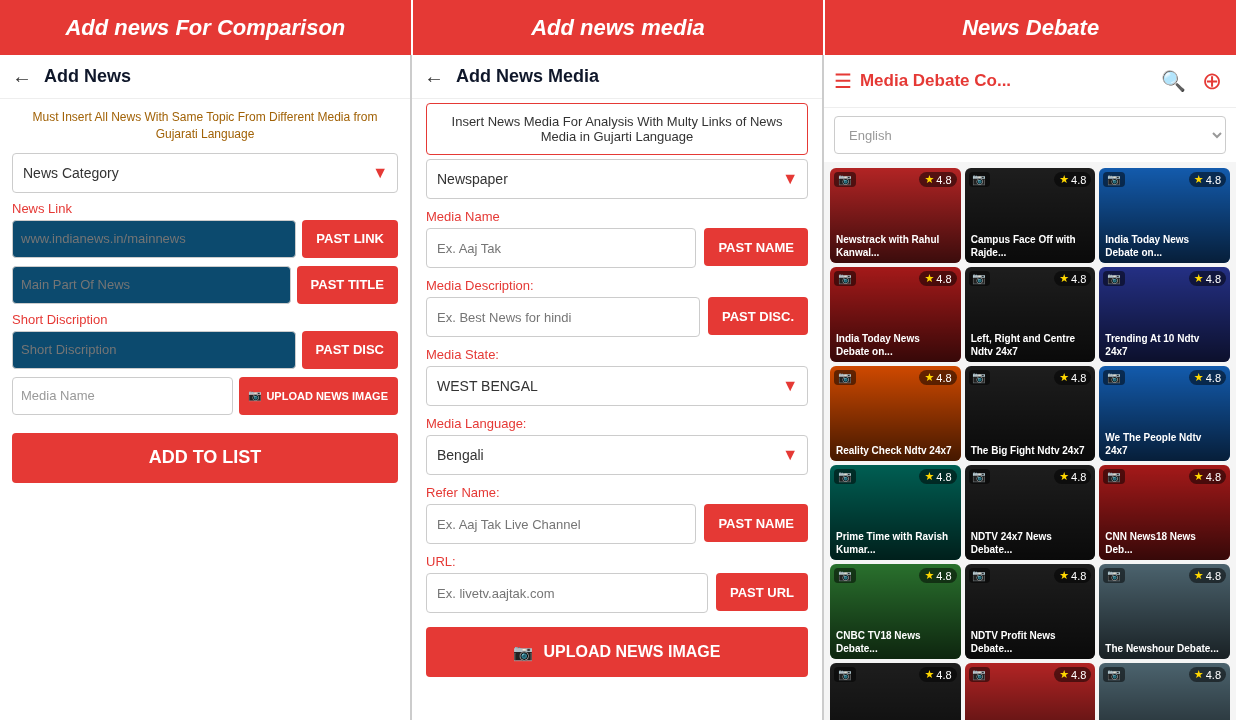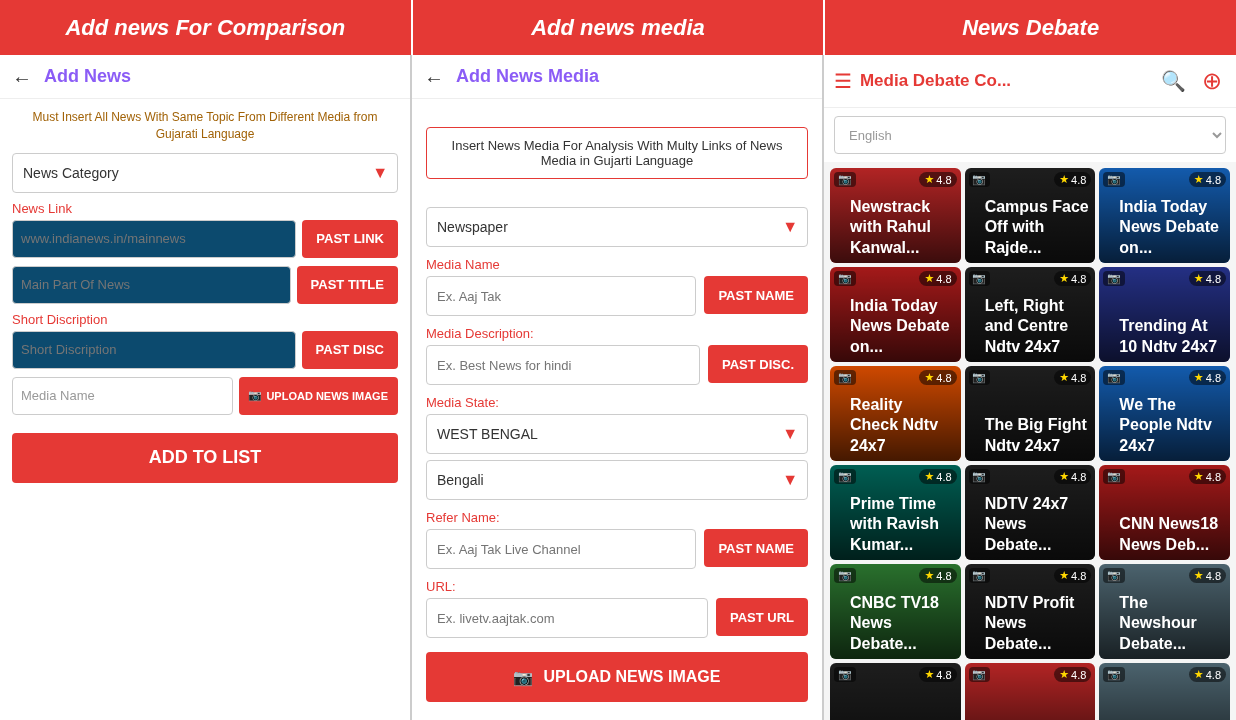--- a/index.html
+++ b/index.html
@@ -58,21 +58,21 @@
     .back-btn {
       font-size: 20px;
       color: #333;
       margin-right: 12px;
       cursor: pointer;
       background: none;
       border: none;
     }
     .col-title {
       font-size: 18px;
-      color: #8b5cf6;
+      color: #0f172a;
       font-weight: bold;
     }
     .col-body {
       padding: 10px 12px;
       flex: 1;
       overflow-y: auto;
     }
     .info-text {
       font-size: 12px;
       color: #a16207;
@@ -169,21 +169,21 @@
       overflow-y: auto;
     }
     .col2-info {
       background: #fff;
       border: 1px solid #e53935;
       border-radius: 4px;
       padding: 10px;
       font-size: 13px;
       color: #333;
       text-align: center;
-      margin: 28px 0;
+      margin: 4px 0;
     }
     .field-label2 {
       font-size: 13px;
       color: #e53935;
       margin-bottom: 4px;
       margin-top: 10px;
     }
     .input-row2 {
       display: flex;
       gap: 8px;
@@ -305,24 +305,24 @@
       cursor: pointer;
     }
     .news-card-overlay {
       position: absolute;
       top: 0; left: 0; right: 0; bottom: 0;
       background: linear-gradient(to bottom, rgba(0,0,0,0.1), rgba(0,0,0,0.7));
     }
     .news-card-content {
       position: absolute;
       bottom: 4px;
-      left: 20px;
+      left: 6px;
       right: 6px;
       color: #fff;
-      font-size: 16px;
+      font-size: 10px;
       font-weight: bold;
       line-height: 1.3;
     }
     .rating-badge {
       position: absolute;
       top: 4px;
       right: 4px;
       background: rgba(0,0,0,0.5);
       color: #fff;
       font-size: 11px;
@@ -453,20 +453,21 @@
       </div>
 
       <div class="field-label2">Media State:</div>
       <div class="dropdown-wrapper">
         <select class="dropdown-full">
           <option>WEST BENGAL</option>
         </select>
         <span class="dropdown-arrow">▼</span>
       </div>
 
+      <div class="field-label2">Media Language:</div>
       <div class="dropdown-wrapper">
         <select class="dropdown-full">
           <option>Bengali</option>
         </select>
         <span class="dropdown-arrow">▼</span>
       </div>
 
       <div class="field-label2">Refer Name:</div>
       <div class="input-row2">
         <input type="text" placeholder="Ex. Aaj Tak Live Channel" style="">

